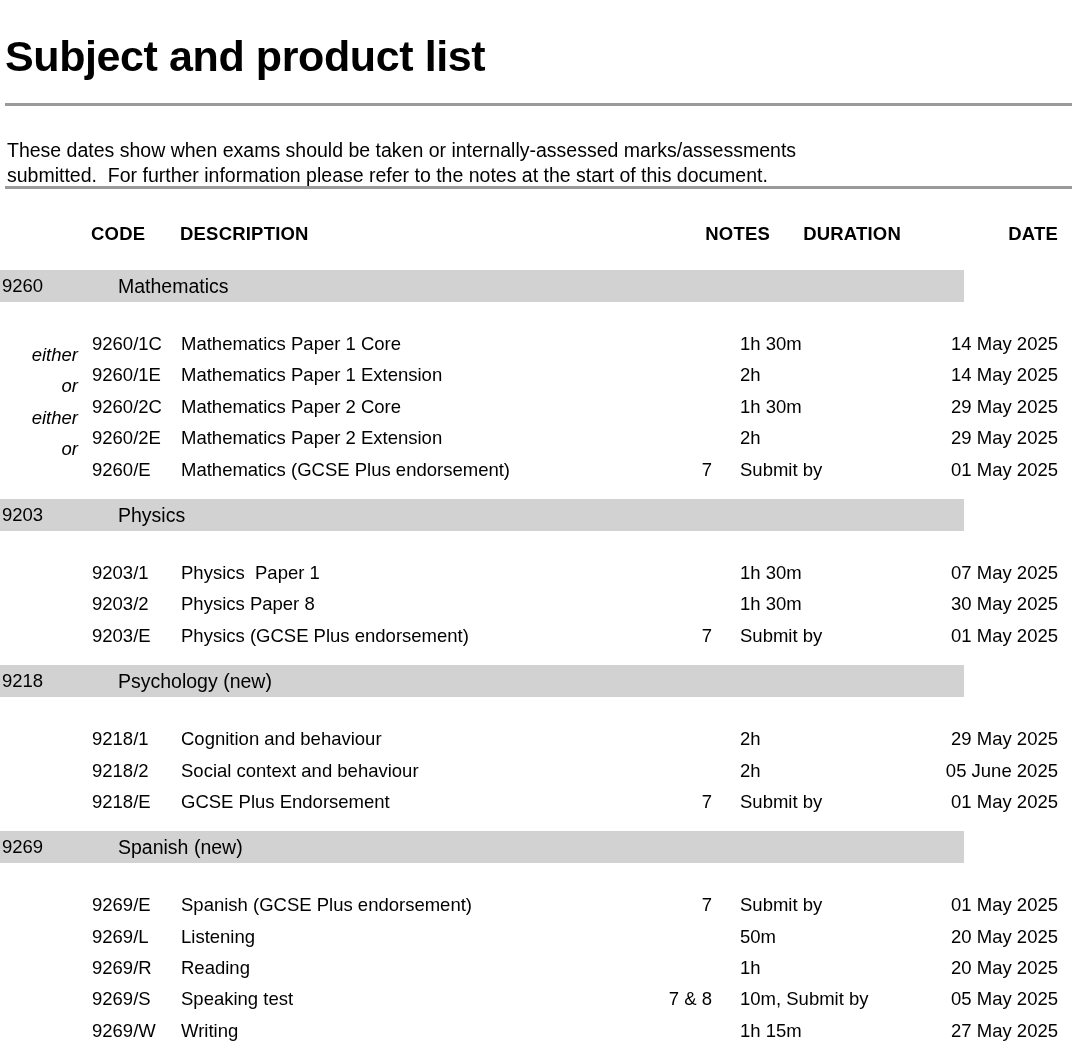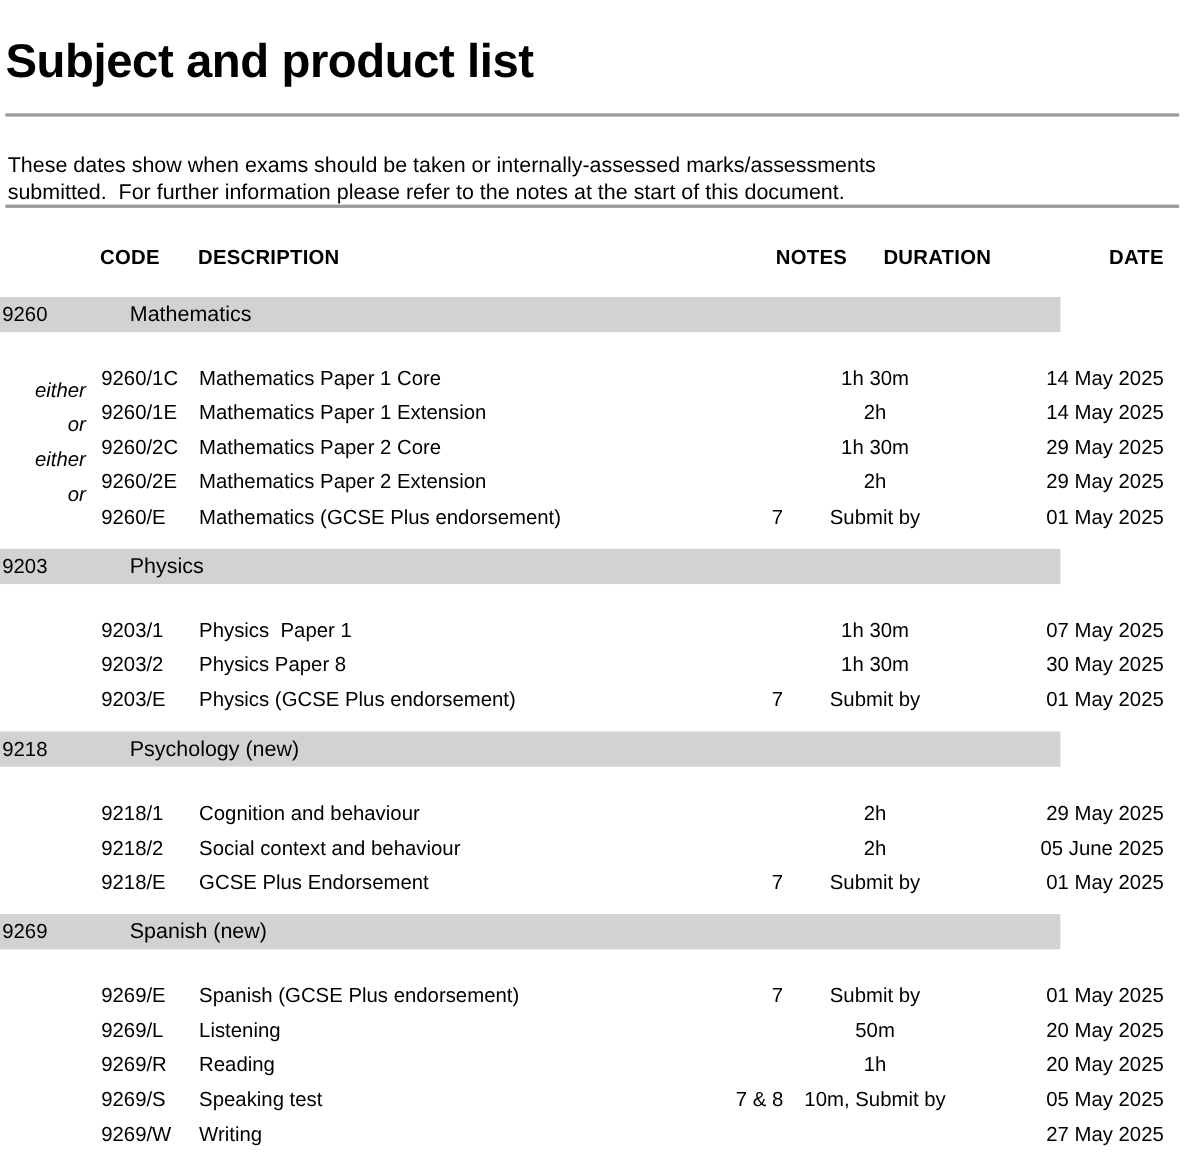--- a/index.html
+++ b/index.html
@@ -72,21 +72,21 @@
     font-size: 18.5px;
     line-height: 31.4px;
     white-space: pre;
   }
 
   
   .c-either   { left: 0;    width: 78px;  text-align: right; font-style: italic; margin-top: 11px; }
   .c-code     { left: 92px; width: 120px; text-align: left; }
   .c-desc     { left: 181px; width: 480px; text-align: left; }
   .c-notes    { left: 600px; width: 112px; text-align: right; }
-  .c-duration { left: 708px; width: 175px; text-align: center; }
+  .c-duration { left: 740px; width: 175px; text-align: left; }
   .c-date     { left: 900px; width: 158px; text-align: right; }
 
   
   .head-row .cell {
     font-weight: bold;
     font-size: 18.5px;
     line-height: 36px;
     letter-spacing: 0.2px;
   }
   .head-row .c-code     { left: 91px;  width: 120px; text-align: left; }
@@ -287,17 +287,18 @@
         <span class="cell c-desc">Speaking test</span>
         <span class="cell c-notes">7 &amp; 8</span>
         <span class="cell c-duration">10m, Submit by</span>
         <span class="cell c-date">05 May 2025</span>
       </div>
       <div class="row">
         <span class="cell c-either"></span>
         <span class="cell c-code">9269/W</span>
         <span class="cell c-desc">Writing</span>
         <span class="cell c-notes"></span>
+        <span class="cell c-duration">1h 15m</span>
         <span class="cell c-date">27 May 2025</span>
       </div>
       <div class="gap-after-rows"></div>
     </div>
 </div>
 
 </body></html>

